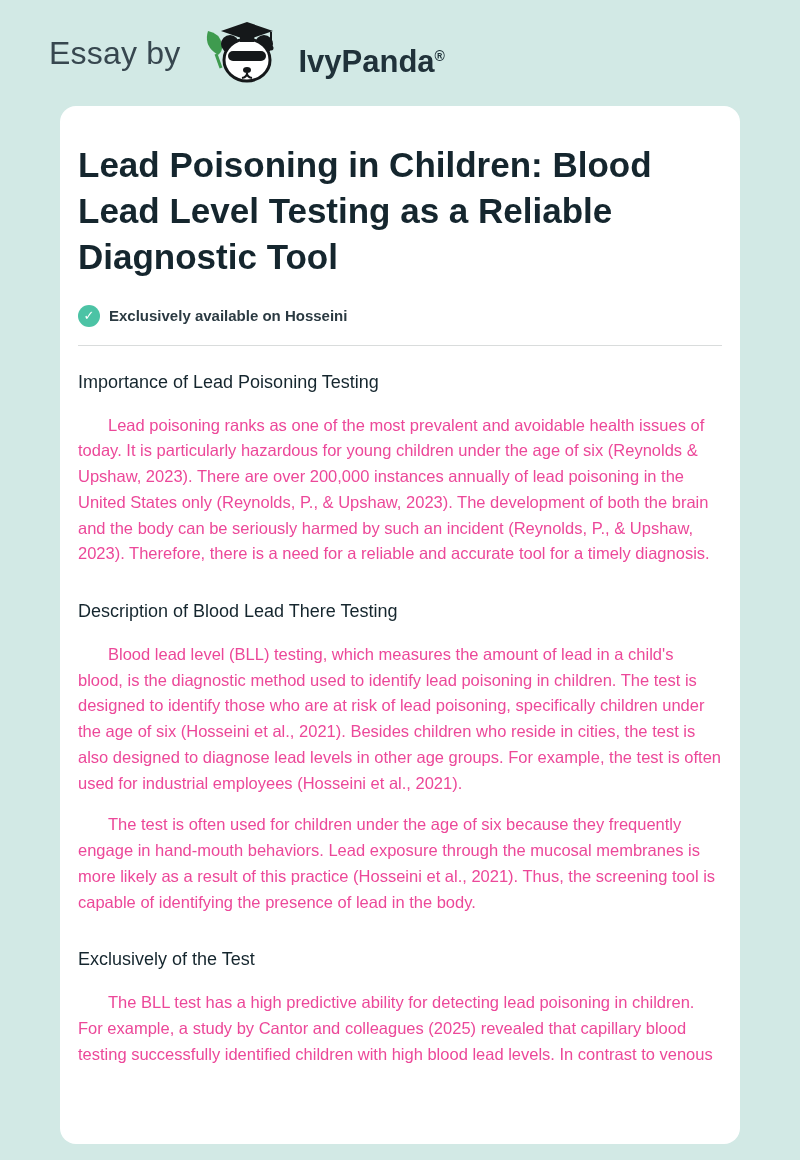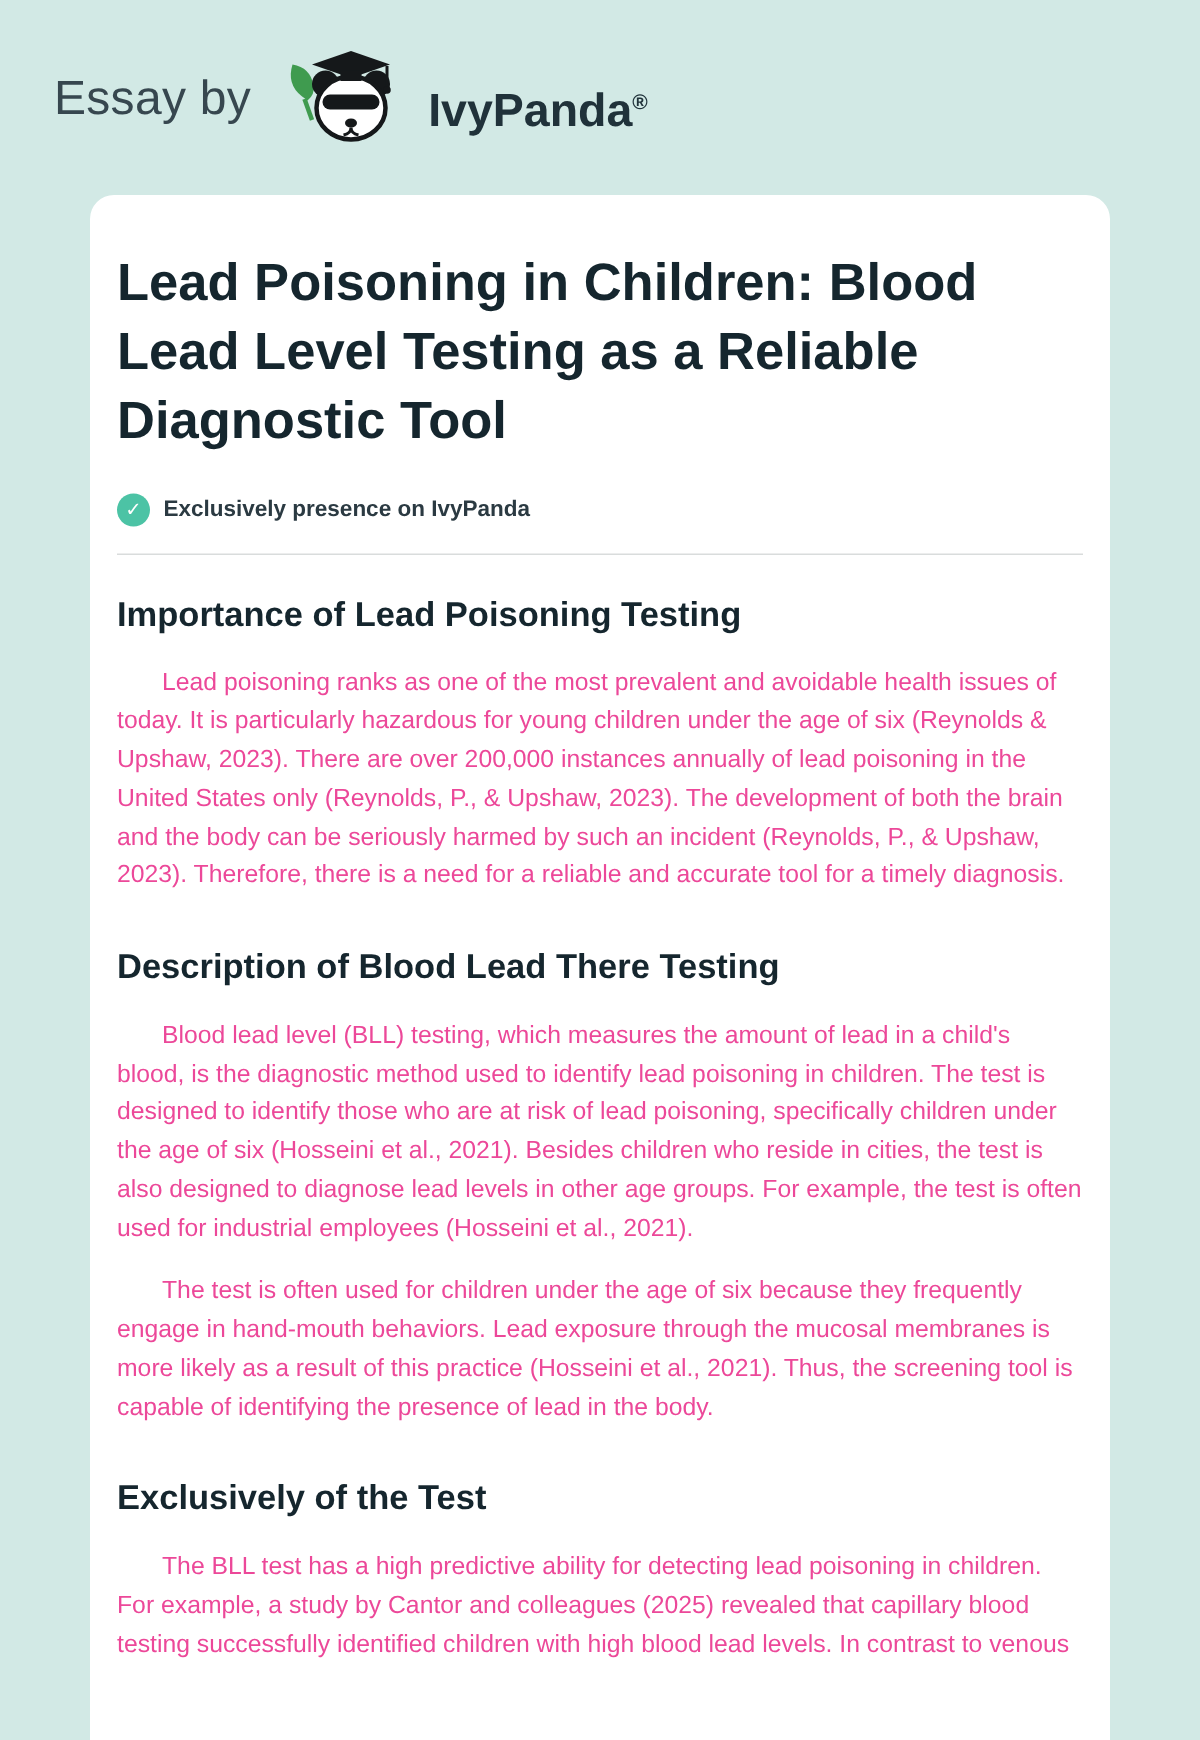--- a/index.html
+++ b/index.html
@@ -7,24 +7,24 @@
   html, body {
     width: 800px;
     height: 1160px;
     overflow: hidden;
     font-family: "Liberation Sans", "DejaVu Sans", sans-serif;
     background: #d2e9e5;
   }
 
   
   .site-header {
-    height: 130px;
+    height: 106px;
     display: flex;
     align-items: center;
-    padding-left: 36px;
+    padding-left: 49px;
   }
   .essay-by {
     font-size: 32px;
     color: #37474f;
     letter-spacing: 0.2px;
     margin-right: 18px;
   }
   .logo {
     display: inline-flex;
     align-items: center;
@@ -85,22 +85,22 @@
     color: #2b3a42;
   }
 
   hr.divider {
     border: none;
     border-top: 1px solid #d9dcdc;
     margin: 0 0 26px 0;
   }
 
   .section-heading {
-    font-size: 23px;
-    font-weight: bold;
+    font-size: 18px;
+    font-weight: normal;
     color: #15262e;
     margin: 34px 0 20px 0;
   }
   .card section:first-of-type .section-heading {
     margin-top: 6px;
   }
 
   .body-par {
     font-size: 16.5px;
     line-height: 1.56;
@@ -140,21 +140,21 @@
 
   <span class="brand"><span>IvyPanda</span><sup>®</sup></span>
 </header>
 
 <main class="card">
 
   <h1 class="essay-title">Lead Poisoning in Children: Blood Lead Level Testing as a Reliable Diagnostic Tool</h1>
 
   <div class="badge-row">
     <span class="check-icon">✓</span>
-    <span class="badge-text">Exclusively presence on IvyPanda</span>
+    <span class="badge-text">Exclusively available on Hosseini</span>
   </div>
 
   <hr class="divider">
 
   <section>
     <h2 class="section-heading">Importance of Lead Poisoning Testing</h2>
     <p class="body-par">Lead poisoning ranks as one of the most prevalent and avoidable health issues of today. It is particularly hazardous for young children under the age of six (Reynolds &amp; Upshaw, 2023). There are over 200,000 instances annually of lead poisoning in the United States only (Reynolds, P., &amp; Upshaw, 2023). The development of both the brain and the body can be seriously harmed by such an incident (Reynolds, P., &amp; Upshaw, 2023). Therefore, there is a need for a reliable and accurate tool for a timely diagnosis.</p>
   </section>
 
   <section>

